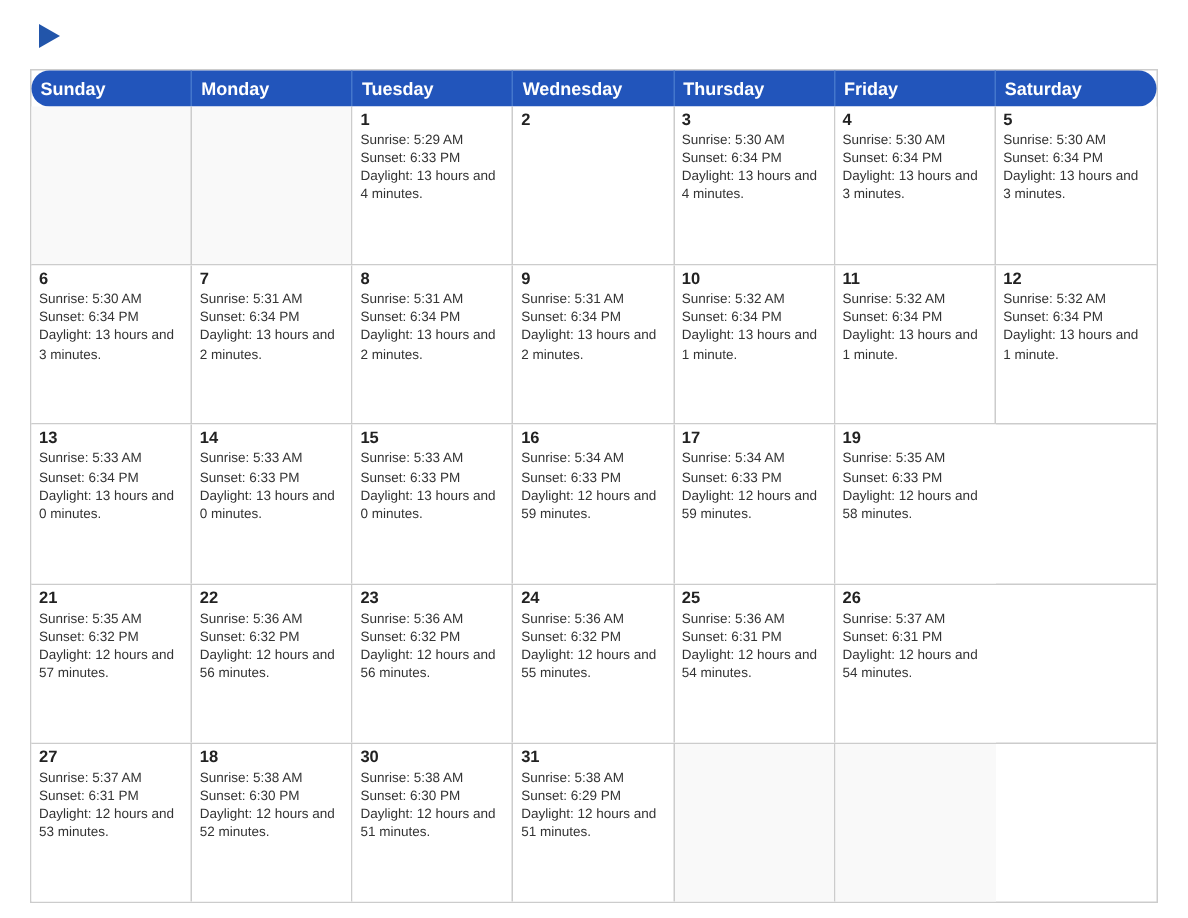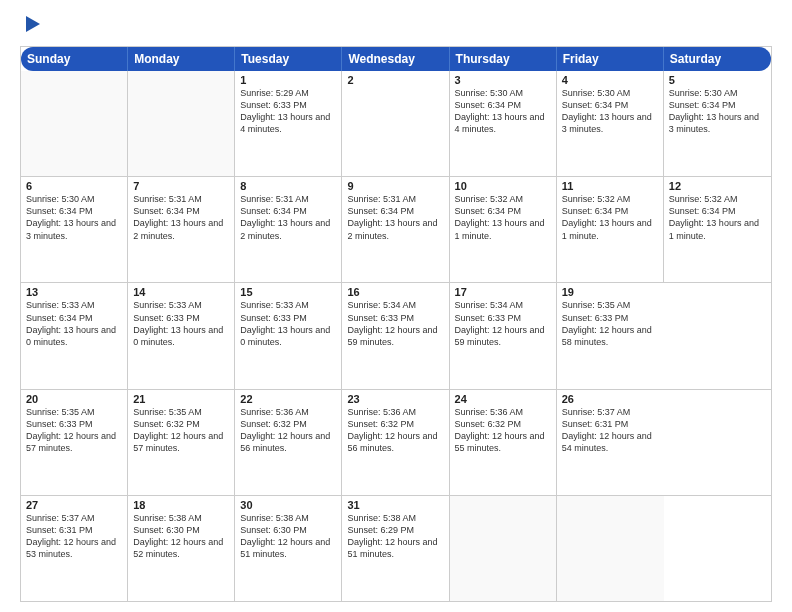--- a/index.html
+++ b/index.html
@@ -252,26 +252,20 @@
           </div>
           <div class="cal-cell">
             <span class="day-num">19</span>
             <div class="info">Sunrise: 5:35 AM
 Sunset: 6:33 PM
 Daylight: 12 hours and 58 minutes.</div>
           </div>
         </div>
         <div class="cal-row">
           <div class="cal-cell">
-            <span class="day-num">20</span>
-            <div class="info">Sunrise: 5:35 AM
-Sunset: 6:33 PM
-Daylight: 12 hours and 57 minutes.</div>
-          </div>
-          <div class="cal-cell">
             <span class="day-num">21</span>
             <div class="info">Sunrise: 5:35 AM
 Sunset: 6:32 PM
 Daylight: 12 hours and 57 minutes.</div>
           </div>
           <div class="cal-cell">
             <span class="day-num">22</span>
             <div class="info">Sunrise: 5:36 AM
 Sunset: 6:32 PM
 Daylight: 12 hours and 56 minutes.</div>
@@ -280,20 +274,26 @@
             <span class="day-num">23</span>
             <div class="info">Sunrise: 5:36 AM
 Sunset: 6:32 PM
 Daylight: 12 hours and 56 minutes.</div>
           </div>
           <div class="cal-cell">
             <span class="day-num">24</span>
             <div class="info">Sunrise: 5:36 AM
 Sunset: 6:32 PM
 Daylight: 12 hours and 55 minutes.</div>
+          </div>
+          <div class="cal-cell">
+            <span class="day-num">25</span>
+            <div class="info">Sunrise: 5:36 AM
+Sunset: 6:31 PM
+Daylight: 12 hours and 54 minutes.</div>
           </div>
           <div class="cal-cell">
             <span class="day-num">26</span>
             <div class="info">Sunrise: 5:37 AM
 Sunset: 6:31 PM
 Daylight: 12 hours and 54 minutes.</div>
           </div>
         </div>
         <div class="cal-row">
           <div class="cal-cell">

